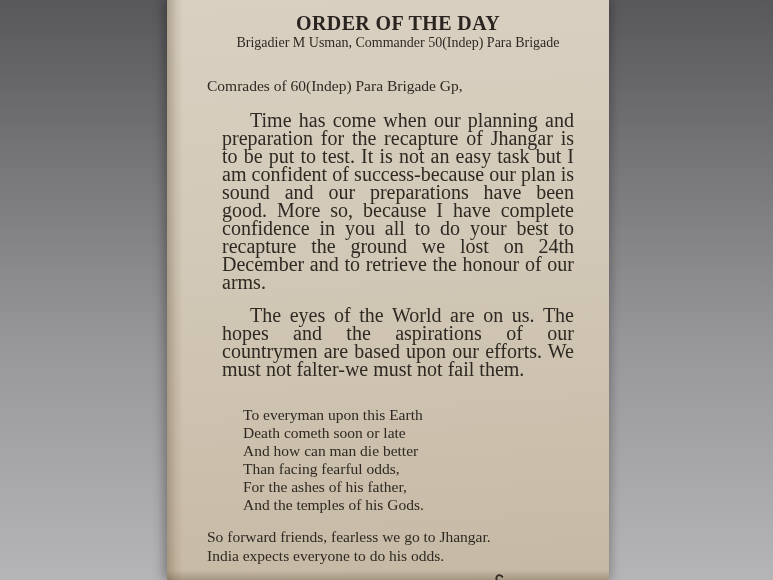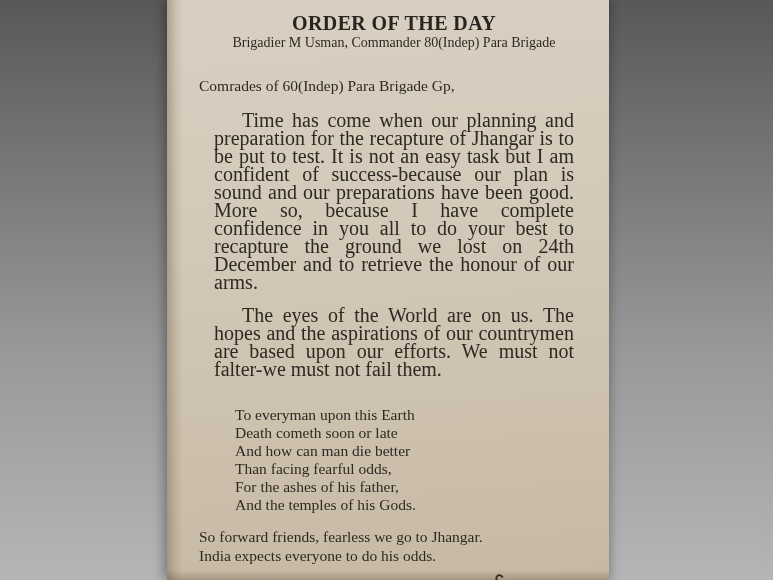--- a/index.html
+++ b/index.html
@@ -28,21 +28,21 @@
   }
   .paper .edge-bottom {
     position: absolute; left: 0; right: 0; bottom: 0; height: 10px;
     background: linear-gradient(0deg, rgba(85,70,50,0.30), rgba(85,70,50,0));
     pointer-events: none;
   }
   .page-inner {
     position: relative;
     box-sizing: border-box;
     height: 100%;
-    padding: 12px 20px 0 32px;
+    padding: 12px 20px 0 40px;
   }
   .title {
     margin: 0;
     font-size: 20px;
     line-height: 22px;
     font-weight: bold;
     text-align: center;
     letter-spacing: 0.4px;
     color: #29241f;
   }
@@ -122,21 +122,21 @@
 <body>
 
 <div class="scene">
   <div class="paper">
     <div class="edge-left"></div>
     <div class="edge-bottom"></div>
 
     <div class="page-inner">
 
       <h1 class="title">ORDER OF THE DAY</h1>
-      <div class="byline">Brigadier M Usman, Commander 80(Indep) Para Brigade</div>
+      <div class="byline">Brigadier M Usman, Commander 50(Indep) Para Brigade</div>
 
       <div class="salutation">Comrades of 60(Indep) Para Brigade Gp,</div>
 
       <p class="para para-first">Time has come when our planning and preparation for the recapture of Jhangar is to be put to test. It is not an easy task but I am confident of success-because our plan is sound and our preparations have been good. More so, because I have complete confidence in you all to do your best to recapture the ground we lost on 24th December and to retrieve the honour of our arms.</p>
       <p class="para">The eyes of the World are on us. The hopes and the aspirations of our countrymen are based upon our efforts. We must not falter-we must not fail them.</p>
 
       <div class="poem">
         <div>To everyman upon this Earth</div>
         <div>Death cometh soon or late</div>
         <div>And how can man die better</div>

